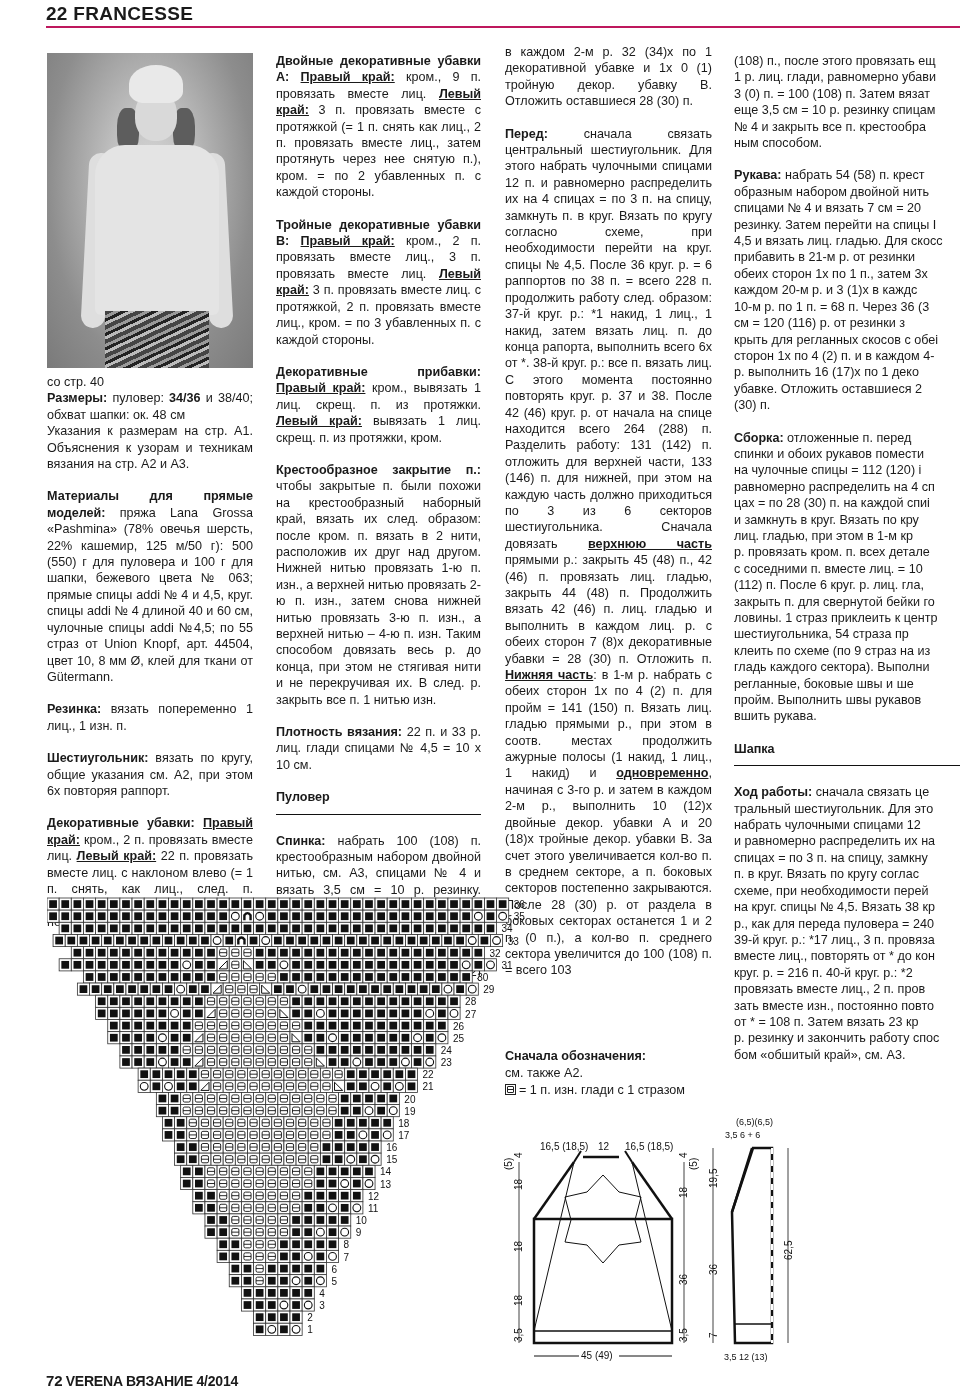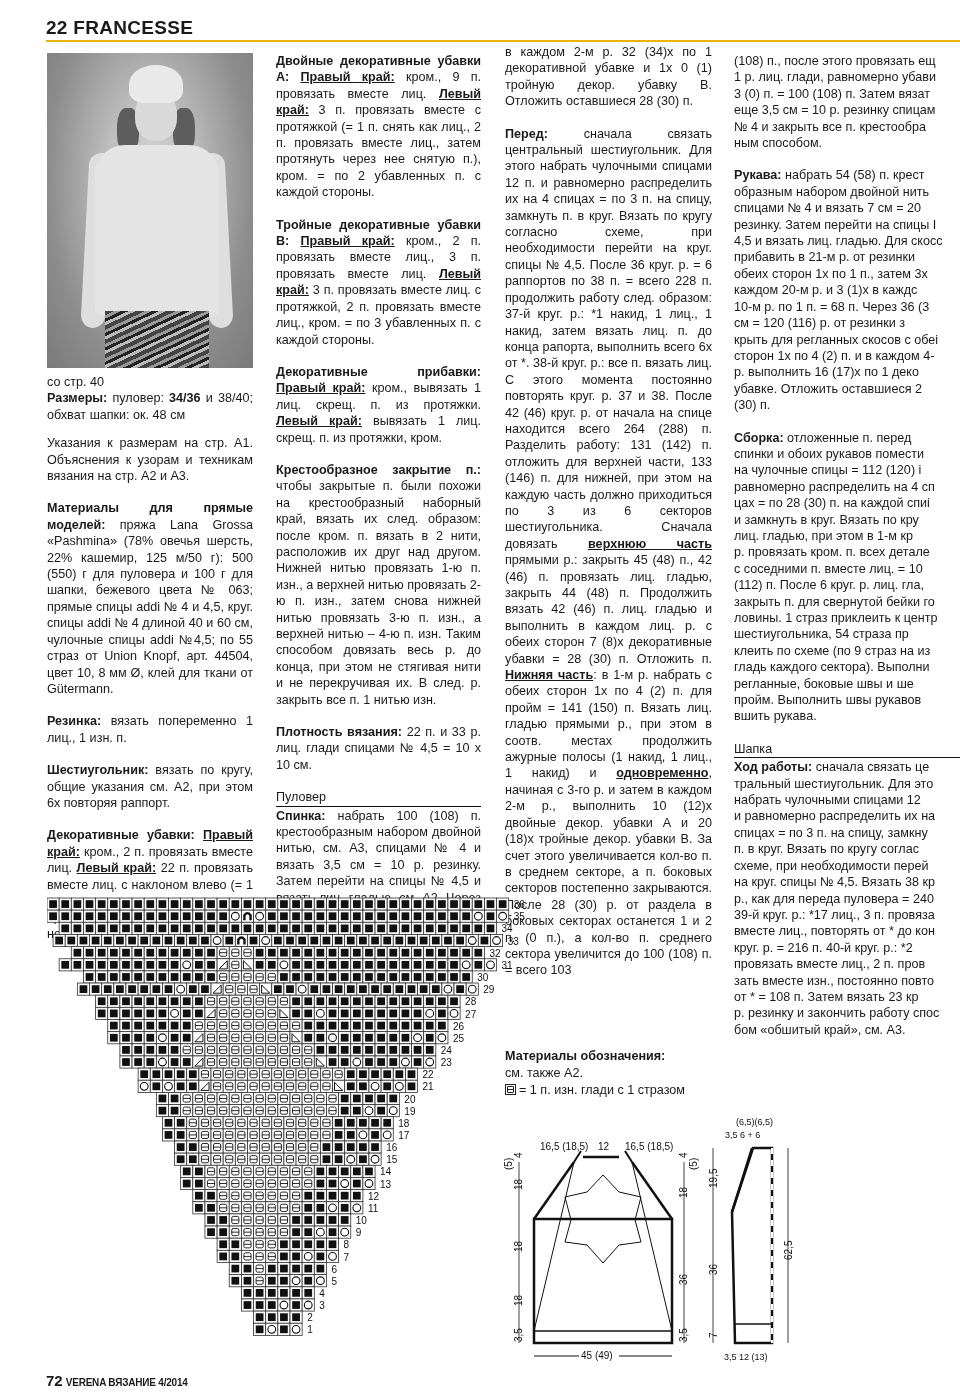--- a/index.html
+++ b/index.html
@@ -1,48 +1,48 @@
 <!DOCTYPE html>
 <html><head>
 <meta charset="utf-8">
 <style>
   html,body{margin:0;padding:0;background:#fff;}
   body{width:960px;height:1397px;position:relative;overflow:hidden;color:#1a1a1a;
        font-family:"Liberation Sans Narrow","Liberation Sans",sans-serif;}
-  .hdr{position:absolute;left:46px;top:18px;width:914px;height:22px;border-bottom:2px solid #eab308;}
+  .hdr{position:absolute;left:46px;top:4px;width:914px;height:22px;border-bottom:2px solid #be185d;}
   .hdr span{font-family:"Liberation Sans",sans-serif;font-weight:bold;font-size:19px;letter-spacing:0.3px;line-height:20px;}
   .photo{position:absolute;left:47px;top:53px;width:206px;height:315px;
          background:radial-gradient(ellipse at 50% 40%,#d8d8d8 0%,#bdbdbd 30%,#8d8d8d 70%,#7a7a7a 100%);overflow:hidden;}
   .photo .hat{position:absolute;left:82px;top:12px;width:54px;height:38px;border-radius:50% 50% 30% 30%;background:#e9e9e9;}
   .photo .face{position:absolute;left:88px;top:38px;width:42px;height:50px;border-radius:45%;background:#d9d9d9;}
   .photo .hairl{position:absolute;left:70px;top:55px;width:22px;height:45px;border-radius:40%;background:#5d5d5d;}
   .photo .hairr{position:absolute;left:126px;top:55px;width:22px;height:45px;border-radius:40%;background:#5d5d5d;}
   .photo .body{position:absolute;left:48px;top:92px;width:124px;height:170px;border-radius:30px 30px 6px 6px;background:#e4e4e4;}
   .photo .sleevel{position:absolute;left:38px;top:100px;width:24px;height:175px;border-radius:12px;background:#dedede;transform:rotate(3deg);}
   .photo .sleever{position:absolute;left:158px;top:100px;width:24px;height:175px;border-radius:12px;background:#dedede;transform:rotate(-3deg);}
   .photo .skirt{position:absolute;left:58px;top:258px;width:104px;height:60px;
      background:repeating-linear-gradient(155deg,#444 0 4px,#999 4px 7px,#222 7px 10px,#bbb 10px 13px);}
   .col{position:absolute;font-size:12.6px;line-height:16.4px;text-align:justify;}
   .col p{margin:0 0 16px 0;}
   .col b{font-weight:bold;}
   .u{text-decoration:underline;font-weight:bold;}
-  .sec{font-weight:normal;border-bottom:1.5px solid #111;margin-bottom:1px;padding-bottom:0;}
+  .sec{font-weight:bold;border-bottom:1.5px solid #111;margin-bottom:18px;padding-bottom:8px;}
   #c1{left:47px;top:374px;width:206px;}
   #c2{left:276px;top:53px;width:205px;}
   #c3{left:505px;top:44px;width:207px;}
   #c4{left:734px;top:53px;width:226px;text-align:left;white-space:nowrap;overflow:hidden;}
   #chart{position:absolute;left:47px;top:897px;}
   .legend{position:absolute;left:505px;top:1048px;font-size:12.6px;line-height:17px;}
   .leg-sym{display:inline-block;width:9px;height:9px;border:1px solid #222;vertical-align:-1px;position:relative;margin-right:3px;}
   .leg-sym:before{content:"";position:absolute;left:1px;top:1px;width:5px;height:5px;border:1px solid #222;border-radius:1px;}
   .leg-sym:after{content:"";position:absolute;left:1px;top:4px;width:7px;height:1px;background:#222;}
   .schem{position:absolute;left:495px;top:1110px;}
   .foot{position:absolute;left:46px;top:1372px;font-family:"Liberation Sans",sans-serif;}
   .foot .pn{font-weight:bold;font-size:15px;}
-  .foot .mg{font-weight:bold;font-size:10px;margin-left:3px;letter-spacing:-0.2px;}
+  .foot .mg{font-weight:bold;font-size:14px;margin-left:3px;letter-spacing:-0.2px;}
   svg text{font-family:"Liberation Sans",sans-serif;}
 </style>
 </head>
 <body>
 
 <div class="hdr">
   <span>22 FRANCESSE</span>
 </div>
 
 <div class="photo">
@@ -51,21 +51,21 @@
   <div class="sleevel"></div>
   <div class="sleever"></div>
   <div class="body"></div>
   <div class="face"></div>
   <div class="hat"></div>
   <div class="skirt"></div>
 </div>
 
 <div class="col" id="c1">
   <p style="margin-bottom:0">со стр. 40</p>
-  <p style="margin-bottom:12px"><b>Размеры:</b><span> пуловер: </span><b>34/36</b><span> и 38/40; обхват шапки: ок. 48 см</span></p>
+  <p style="margin-bottom:0"><b>Размеры:</b><span> пуловер: </span><b>34/36</b><span> и 38/40; обхват шапки: ок. 48 см</span></p>
   <p>Указания к размерам на стр. А1. Объяснения к узорам и техникам вязания на стр. А2 и А3.</p>
   <p><b>Материалы для прямые моделей:</b><span> пряжа Lana Grossa «Pashmina» (78% овечья шерсть, 22% кашемир, 125 м/50 г): 500 (550) г для пуловера и 100 г для шапки, бежевого цвета № 063; прямые спицы addi № 4 и 4,5, круг. спицы addi № 4 длиной 40 и 60 см, чулочные спицы addi №4,5; по 55 страз от Union Knopf, арт. 44504, цвет 10, 8 мм Ø, клей для ткани от Gütermann.</span></p>
   <p><b>Резинка:</b><span> вязать попеременно 1 лиц., 1 изн. п.</span></p>
   <p><b>Шестиугольник:</b><span> вязать по кругу, общие указания см. А2, при этом 6х повторяя раппорт.</span></p>
   <p><b>Декоративные убавки:</b> <span class="u">Правый край:</span><span> кром., 2 п. провязать вместе лиц. </span><span class="u">Левый край:</span><span> 22 п. провязать вместе лиц. с наклоном влево (= 1 п. снять, как лиц., след. п. провязать лиц. и протянуть через нее снятую п), кром.</span></p>
 </div>
 
 <div class="col" id="c2">
   <p><b>Двойные декоративные убавки А:</b> <span class="u">Правый край:</span><span> кром., 9 п. провязать вместе лиц. </span><span class="u">Левый край:</span><span> 3 п. провязать вместе с протяжкой (= 1 п. снять как лиц., 2 п. провязать вместе лиц., затем протянуть через нее снятую п.), кром. = по 2 убавленных п. с каждой стороны.</span></p>
   <p><b>Тройные декоративные убавки В:</b> <span class="u">Правый край:</span><span> кром., 2 п. провязать вместе лиц., 3 п. провязать вместе лиц. </span><span class="u">Левый край:</span><span> 3 п. провязать вместе лиц. с протяжкой, 2 п. провязать вместе лиц., кром. = по 3 убавленных п. с каждой стороны.</span></p>
@@ -3396,21 +3396,21 @@
       </g>
       <g>
         <rect x="243" y="426.25" width="12.15" height="12.15" fill="#fff" stroke="#333" stroke-width="0.8"></rect>
         <circle cx="249.075" cy="432.325" r="3.875" fill="none" stroke="#111" stroke-width="1.1"></circle>
       </g>
       <text x="260.15" y="436.4" font-size="10" fill="#111">1</text>
     </g>
   </svg>
 
 <div class="legend">
-  <div style="font-weight:bold">Материалы обозначения:</div>
+  <div style="font-weight:bold">Сначала обозначения:</div>
   <div>см. также А2.</div>
   <div><span class="leg-sym"></span><span>= 1 п. изн. глади с 1 стразом</span></div>
 </div>
 
 <svg class="schem" width="330" height="285" viewBox="0 0 330 285" xmlns="http://www.w3.org/2000/svg" font-size="10" fill="#111">
 
   <g fill="none" stroke="#111">
     <rect x="39" y="109" width="138" height="124" stroke-width="2.5"></rect>
     <line x1="39" y1="109" x2="79" y2="52" stroke-width="2.5"></line>
     <line x1="177" y1="109" x2="137" y2="52" stroke-width="2.5"></line>

